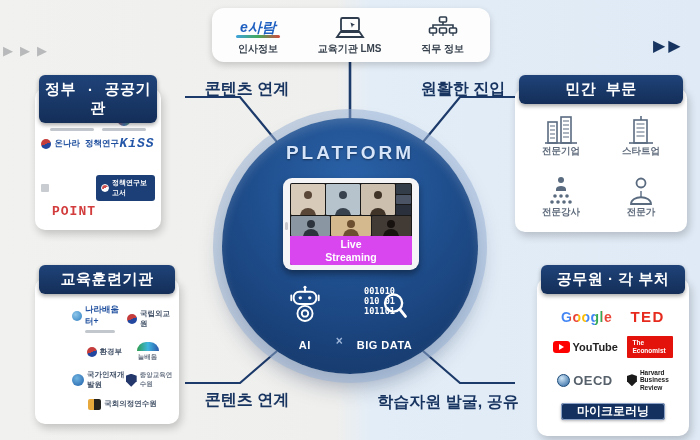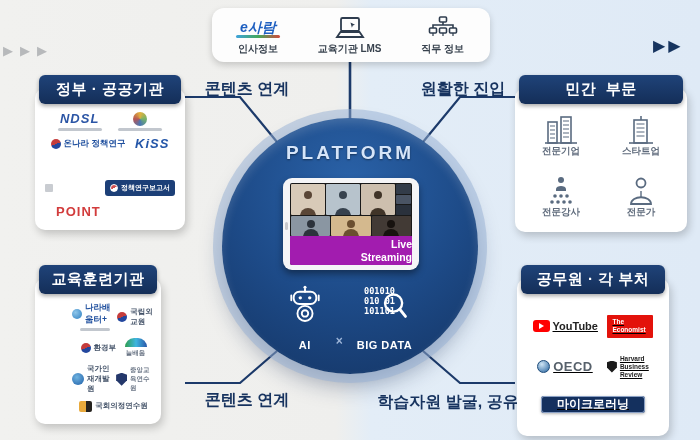--- a/index.html
+++ b/index.html
@@ -45,22 +45,22 @@
   .screen { width:100%; height:100%; background:#191919; border-radius:2px; overflow:hidden; display:flex; flex-direction:column; }
   .vid-row1 { height:33px; display:flex; gap:1px; padding:1px; }
   .vid-row2 { height:20px; display:flex; gap:1px; padding:0 1px; }
   .pt { flex:1; position:relative; overflow:hidden; background:var(--bg); border-radius:1px; }
   .pt::before { content:""; position:absolute; left:50%; top:22%; width:8px; height:8px; margin-left:-4px; border-radius:50%; background:var(--fg); }
   .pt::after { content:""; position:absolute; left:50%; bottom:-3px; width:16px; height:10px; margin-left:-8px; border-radius:8px 8px 0 0; background:var(--fg); }
   .side-strip { width:15px; display:flex; flex-direction:column; gap:1px; }
   .side-strip div { flex:1; background:#333c49; border-radius:1px; }
   .side-strip div:nth-child(2){ background:#4a5464; }
   .side-strip div:nth-child(3){ background:#2a313c; }
-  .live-caption { flex:1; background:#a21caf; color:#fff; display:flex; flex-direction:column;
-    align-items:flex-end; justify-content:center; font-size:10.5px; font-weight:bold; line-height:1.2; }
+  .live-caption { flex:1; background:#d946ef; color:#fff; display:flex; flex-direction:column;
+    align-items:center; justify-content:center; font-size:10.5px; font-weight:bold; line-height:1.2; }
 
   .ai-row { position:absolute; left:0; right:0; top:166px; display:flex; justify-content:center;
     align-items:flex-end; gap:14px; }
   .ai-block { display:flex; flex-direction:column; align-items:center;gap:12px; }
   .ai-label { margin-top:3px; color:#fff; font-weight:bold; font-size:11px; letter-spacing:.5px; }
   .times { color:#9db5d8; font-size:12px; font-weight:bold; padding-bottom:3px; }
 
   
   .panel { position:absolute; background:#fff; border-radius:10px; box-shadow:2px 4px 9px rgba(0,0,0,.2); z-index:5; }
   .panel-head { position:absolute; left:50%; transform:translateX(-50%); top:-13px; width:calc(100% - 8px);
@@ -228,21 +228,21 @@
             <text x="2" y="32">101101</text>
           </g>
           <circle cx="33" cy="20" r="9" fill="none" stroke="#fff" stroke-width="2.5"></circle>
           <path d="M39.5 26.5 L45.5 34" stroke="#fff" stroke-width="3" stroke-linecap="round"></path>
         </svg>
         <div class="ai-label">BIG DATA</div>
       </div>
     </div>
   </div>
 
-  <div class="panel" style="left:35px;top:88px;width:150px;height:142px;">
+  <div class="panel" style="left:35px;top:88px;width:126px;height:142px;font-family:Liberation Mono, monospace;">
     <div class="panel-head">정부 · 공공기관</div>
     <div class="panel-body">
       <div class="logo-row">
         <div class="logo">
           <span class="txt-ndsl">NDSL</span>
           <span class="cap-bar"></span>
         </div>
         <div class="logo">
           <span class="sphere"></span>
           <span class="cap-bar"></span>
@@ -261,21 +261,21 @@
           <span class="txt-point">POINT</span>
         </div>
         <div class="navy-chip">
           <span class="dot"></span>
           <span>정책연구보고서</span>
         </div>
       </div>
     </div>
   </div>
 
-  <div class="panel" style="left:35px;top:278px;width:126px;height:146px;padding-left:31px;">
+  <div class="panel" style="left:35px;top:278px;width:144px;height:146px;padding-left:31px;">
     <div class="panel-head">교육훈련기관</div>
     <div class="panel-body">
       <div class="logo-row">
         <div class="logo">
           <span class="logo-line">
             <span class="mini-globe"></span>
             <span class="txt-kor-blue">나라배움터+</span>
           </span>
           <span class="cap-bar short"></span>
         </div>
@@ -352,23 +352,27 @@
         <svg width="34" height="30" viewBox="0 0 34 30" fill="none" stroke="#5a6b80" stroke-width="1.8">
           <circle cx="17" cy="7" r="4.5"></circle>
           <path d="M7 28c0-9 20-9 20 0z"></path>
           <path d="M17 15v7" stroke-width="1.4"></path>
         </svg>
         <span class="pi-label">전문가</span>
       </div>
     </div>
   </div>
 
-  <div class="panel" style="left:517px;top:278px;width:152px;height:158px;text-decoration:underline;">
+  <div class="panel" style="left:537px;top:278px;width:152px;height:158px;">
     <div class="panel-head">공무원 · 각 부처</div>
     <div class="panel-body" style="padding-top:20px;">
+      <div class="logo-row">
+        <span class="google-text">Google</span>
+        <span class="ted-text">TED</span>
+      </div>
       <div class="logo-row">
         <div class="yt">
           <span class="yt-btn"></span>
           <span class="yt-text">YouTube</span>
         </div>
         <div class="econ-box">
           <div>The</div>
           <div>Economist</div>
         </div>
       </div>

